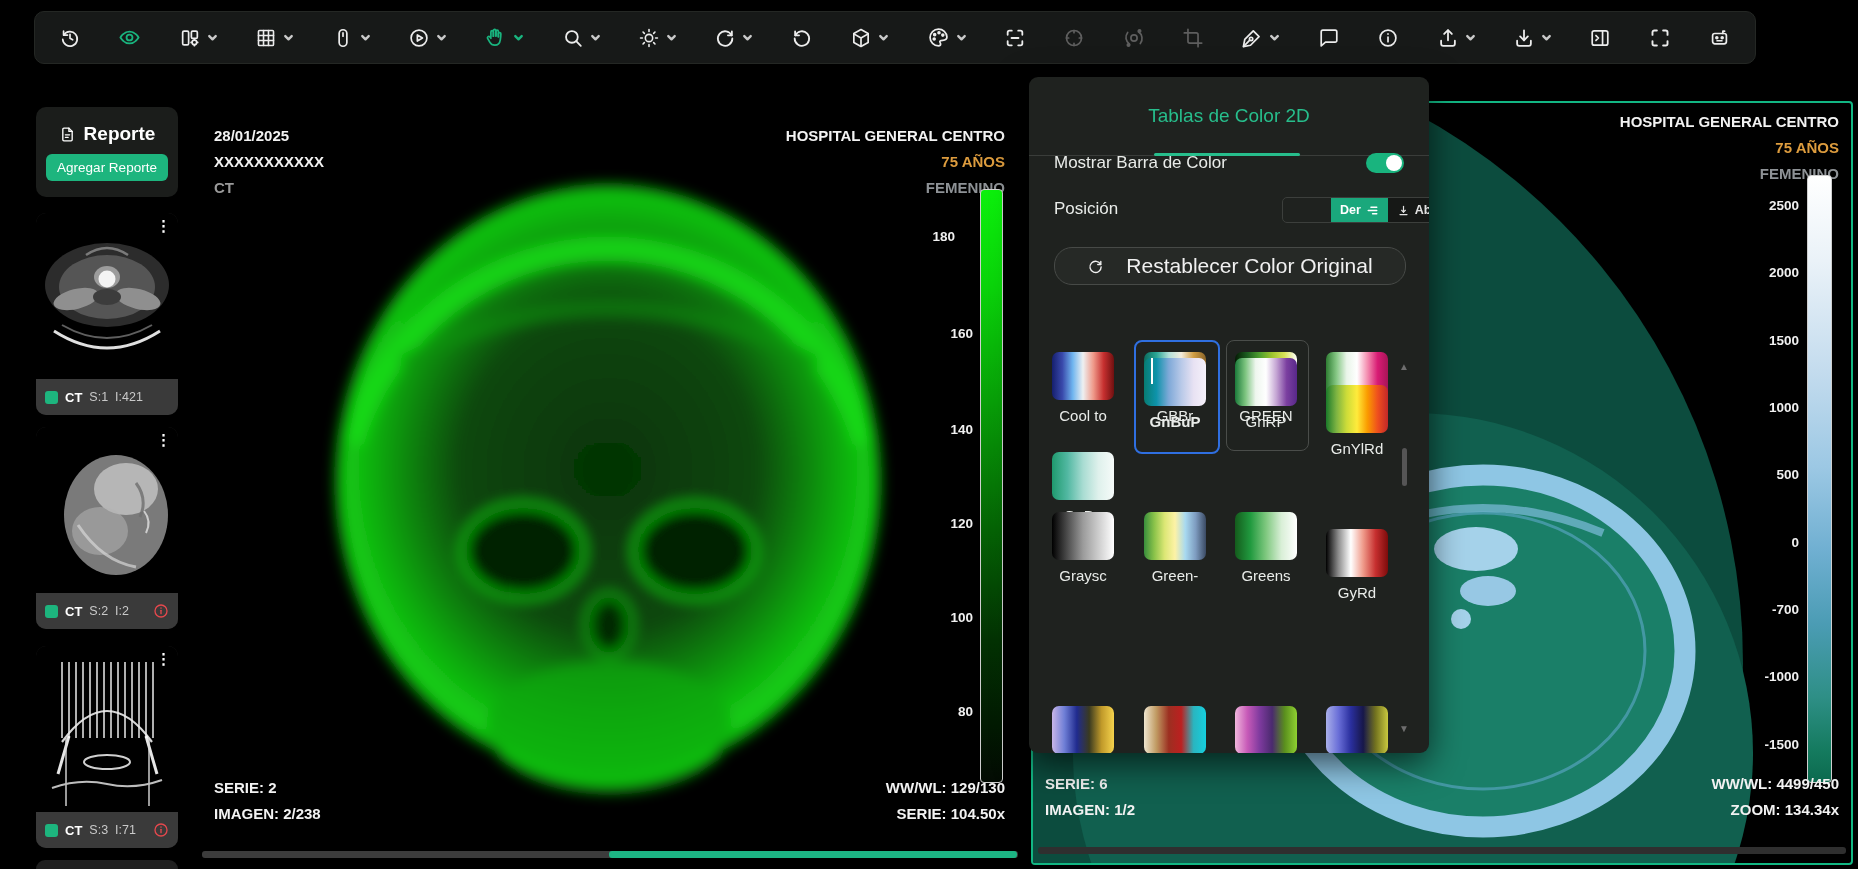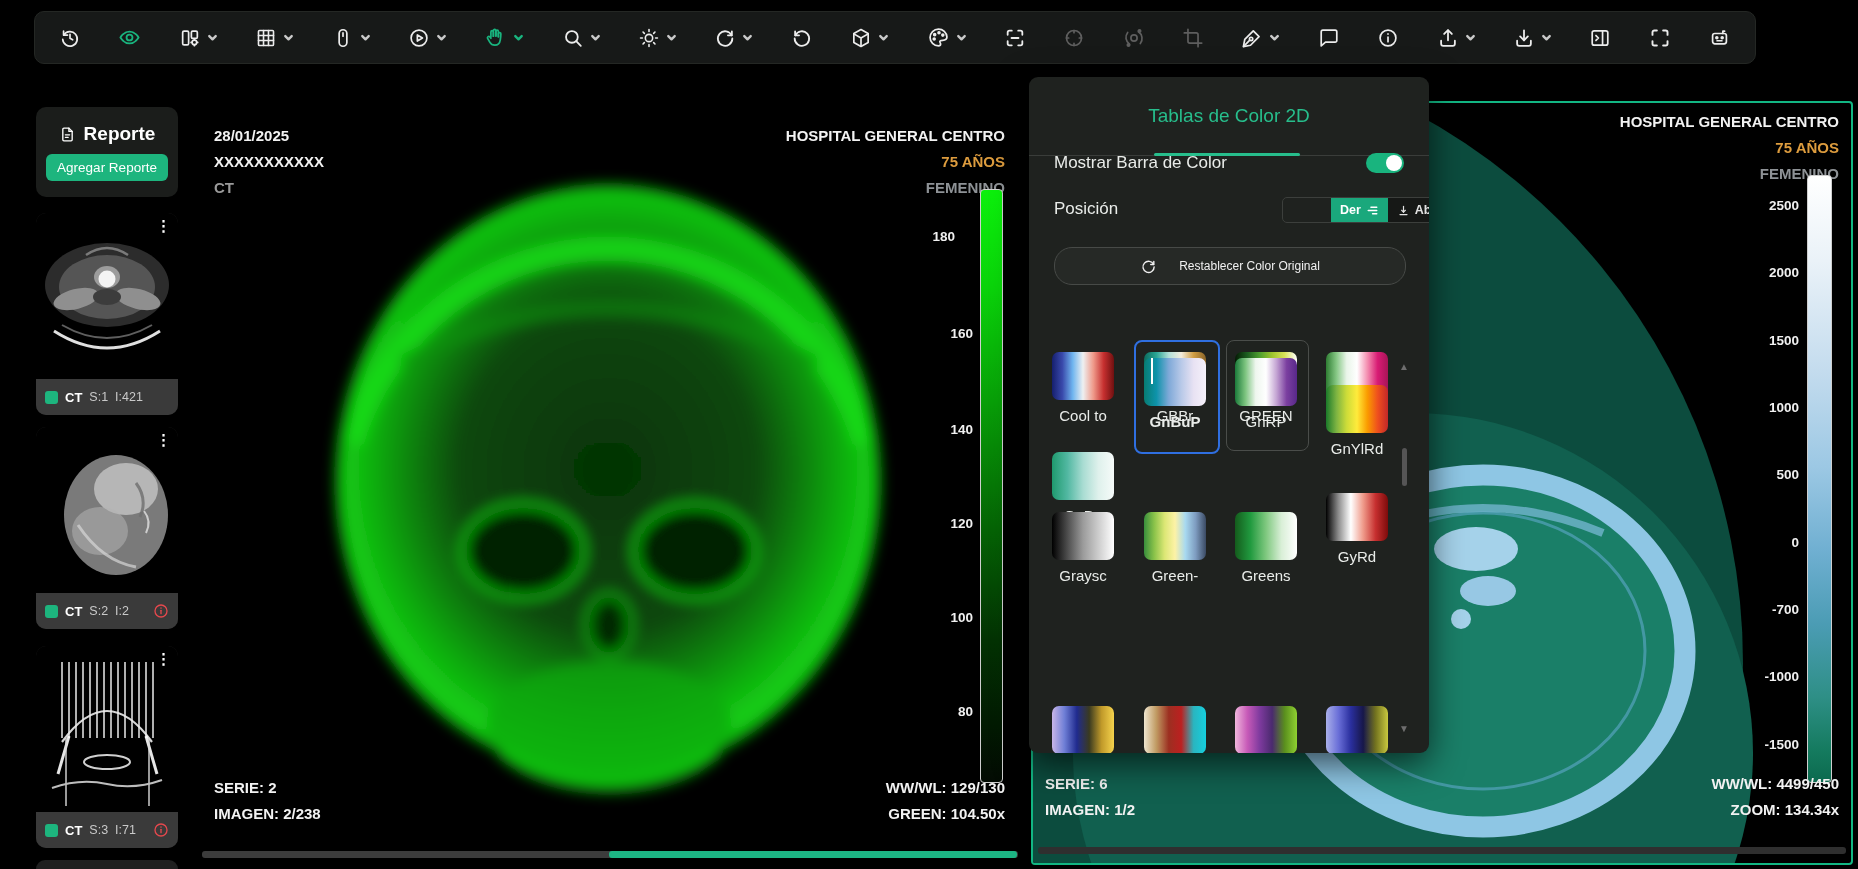--- a/index.html
+++ b/index.html
@@ -49,21 +49,21 @@
   #panelTitle{color:#27be8c;font-size:19px;font-weight:500;}
   #titleUnderline{position:absolute;left:125px;bottom:-1px;width:146px;height:3px;background:#27be8c;border-radius:2px;}
   .prow-label{position:absolute;left:25px;color:#e9ece9;font-size:17px;}
   .toggle{position:absolute;width:38px;height:20px;border-radius:10px;background:#19b47e;cursor:pointer;}
   .toggle .knob{position:absolute;top:2px;right:2px;width:16px;height:16px;border-radius:50%;background:#fff;}
   .seg{position:absolute;height:24px;display:flex;border-radius:5px;overflow:hidden;border:1px solid #3c3f3c;cursor:pointer;padding-left:48px;}
   .seg .opt{display:flex;align-items:center;justify-content:center;gap:5px;font-size:12.5px;font-weight:700;padding:0 9px;}
   .seg .on{background:#1aa87c;color:#fff;}
   .seg .off{background:#161816;color:#e2e2e2;}
   #resetBtn{position:absolute;left:25px;top:170px;width:350px;height:36px;background:#262926;border:1px solid #474a47;
-    border-radius:18px;display:flex;align-items:center;justify-content:center;gap:22px;color:#f0f0f0;font-size:12px;cursor:pointer;}
+    border-radius:18px;display:flex;align-items:center;justify-content:center;gap:22px;color:#f0f0f0;font-size:21px;cursor:pointer;}
   .cmcell{position:absolute;width:90px;text-align:center;cursor:pointer;}
   .swatch{width:62px;height:48px;border-radius:7px;margin:0 auto;}
   .cmlabel{margin-top:7px;color:#e9ece9;font-size:15px;}
   .sel-ring{position:absolute;border:2px solid #2f6fe0;border-radius:8px;z-index:1;pointer-events:none;}
   .hov-ring{position:absolute;border:1px solid #4a4d4a;border-radius:8px;z-index:1;pointer-events:none;}
   .caret{position:absolute;width:2px;height:26px;background:#fff;z-index:2;}
   .cm0{background:linear-gradient(90deg,#151f6e,#3949ab,#6fb5ef,#eef0f1,#ef9a8a,#c62f2f,#6f1010);}
   .cm1{background:linear-gradient(90deg,#0b6a5c,#2aa695,#b2dfd8,#f3ecdd,#cf9d45,#8a6428);}
   .cm2{background:linear-gradient(90deg,#041a04,#1c5e20,#4f9f2f,#9ec42e,#d8e157,#ffffff);}
   .cm3{background:linear-gradient(90deg,#2e7d32,#85c784,#e9f5e9,#ffffff,#f48fb1,#d81b74,#a81457);}
@@ -431,21 +431,21 @@
   <span class="cb-label" style="left:722px;top:403px;">120</span>
   <span class="cb-label" style="left:722px;top:497px;">100</span>
   <span class="cb-label" style="left:722px;top:591px;">80</span>
 
   <div class="ovl" style="left:13px;top:662px;">
     <div>SERIE: 2</div>
     <div>IMAGEN: 2/238</div>
   </div>
   <div class="ovl right" style="right:14px;top:662px;">
     <div>WW/WL: 129/130</div>
-    <div>GREEN: 104.50x</div>
+    <div>SERIE: 104.50x</div>
   </div>
   <div class="scrub" style="left:1px;right:1px;top:738px;">
     <div class="fill" style="width:50%;"></div>
   </div>
 </div>
 
 <div id="vpR" class="abs">
   <svg class="abs" style="left:0;top:0;" width="818" height="760" viewBox="0 0 818 760">
     <circle cx="85" cy="560" r="625" fill="#0c4c3e"></circle>
     <circle cx="380" cy="650" r="340" fill="#11604f"></circle>
@@ -565,21 +565,21 @@
       <div class="cmlabel">Graysc</div>
     </div>
   <div class="cmcell" style="left:101px;top:435px;">
       <div class="swatch cm9"></div>
       <div class="cmlabel">Green-</div>
     </div>
   <div class="cmcell" style="left:192px;top:435px;">
       <div class="swatch cm10"></div>
       <div class="cmlabel">Greens</div>
     </div>
-  <div class="cmcell" style="left:283px;top:416px;">
+  <div class="cmcell" style="left:283px;top:452px;">
       <div class="swatch cm11"></div>
       <div class="cmlabel">GyRd</div>
     </div>
 
   <div class="cmcell" style="left:9px;top:629px;">
       <div class="swatch cm12"></div>
       <div class="cmlabel"></div>
     </div>
   <div class="cmcell" style="left:101px;top:629px;">
       <div class="swatch cm13"></div>

